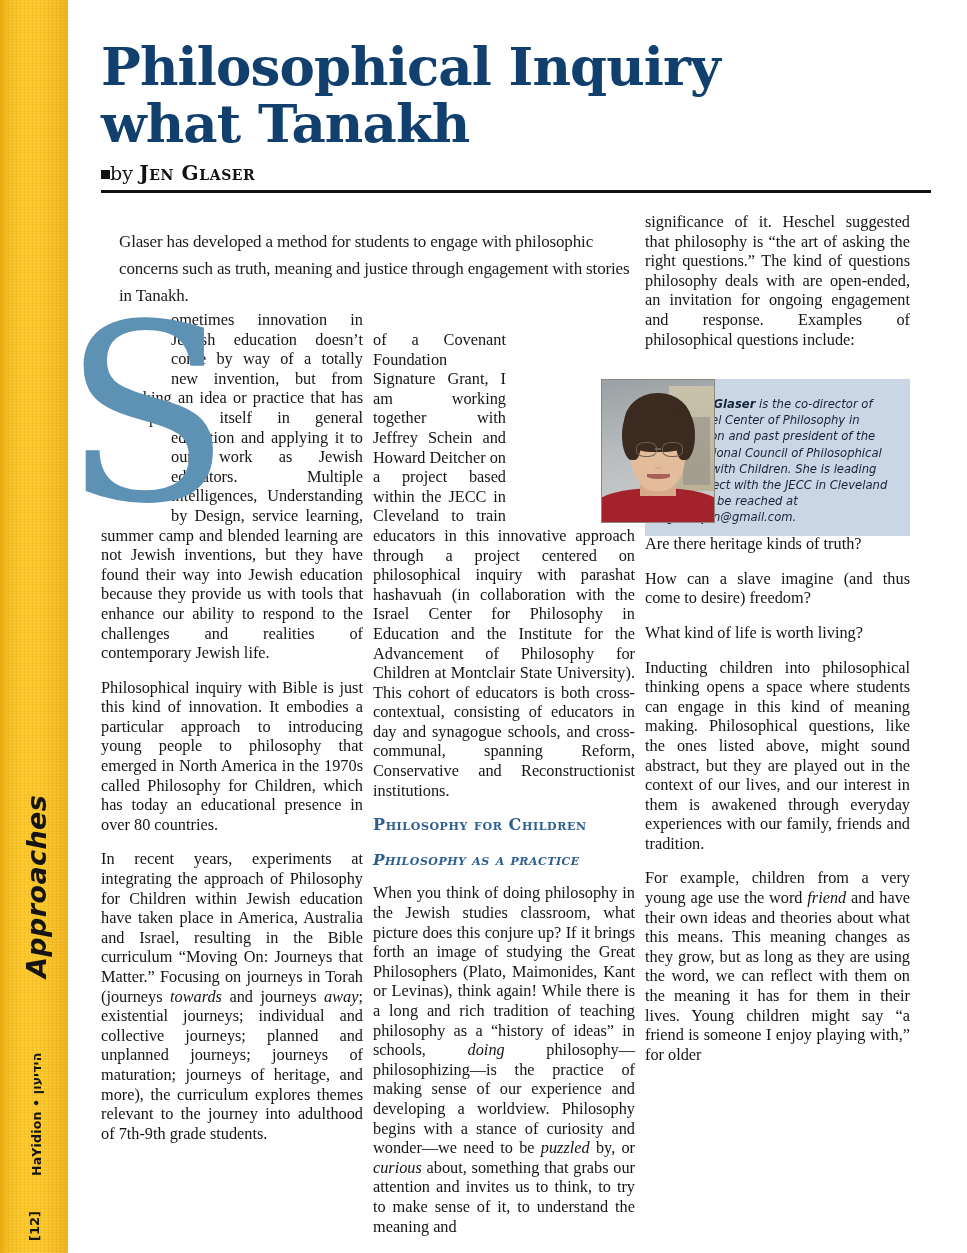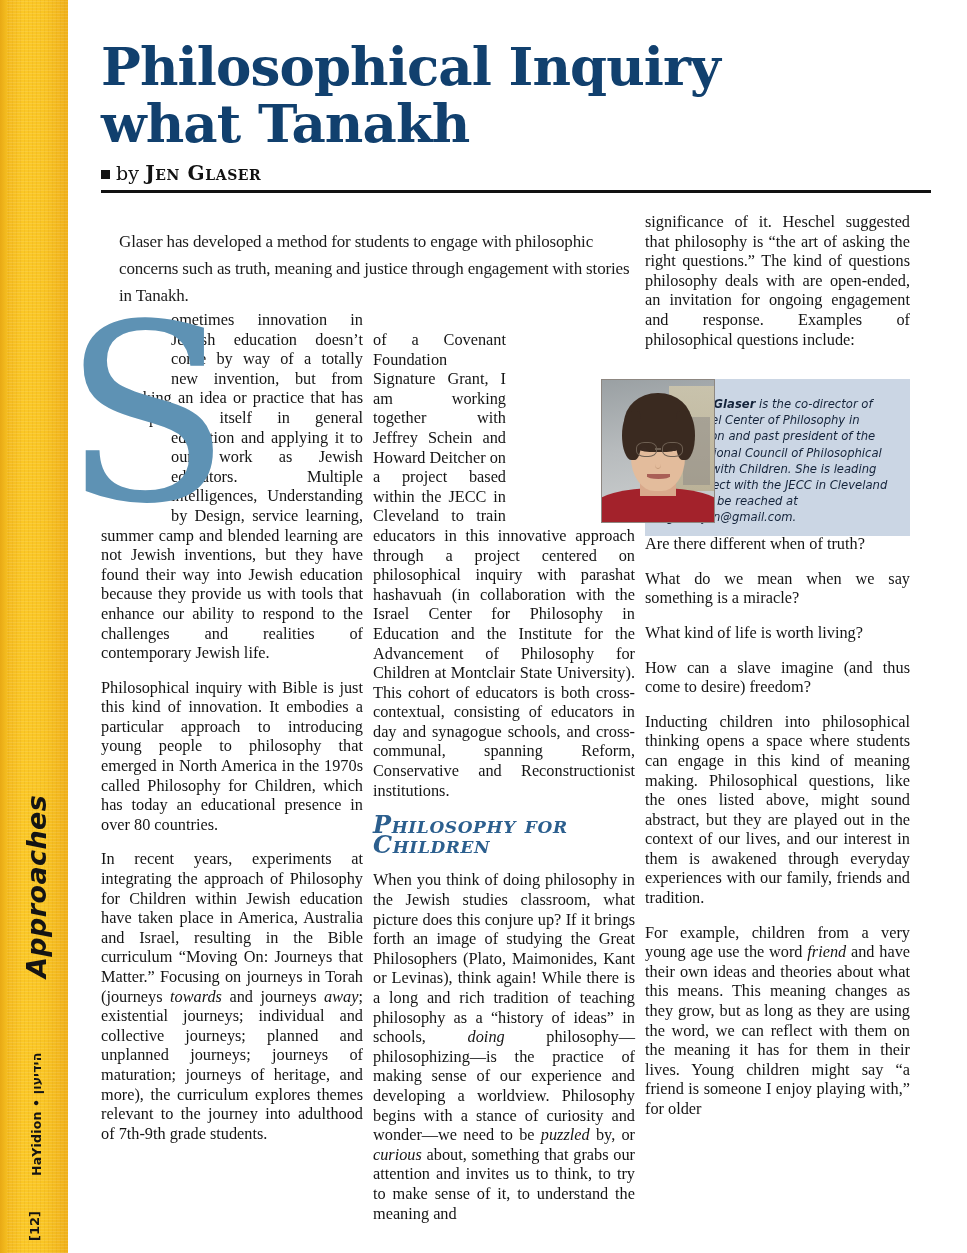--- a/index.html
+++ b/index.html
@@ -92,21 +92,20 @@
     color: #11406E;
     letter-spacing: -0.9px;
     margin: 0;
   }
   #article-title .t-line { display: block; }
 
   #byline-row {
     margin-top: 9px;
     display: flex;
     align-items: baseline;
-    gap: 6px;
   }
   #byline-bullet {
     display: inline-block;
     width: 9px; height: 9px;
     background: #111;
     position: relative;
     top: -1px;
   }
   #byline-text {
     font-family: "DejaVu Serif", serif;
@@ -181,24 +180,23 @@
   .s-ind-6  { width: 48px; }
   .s-ind-7  { width: 70px; }
   .s-ind-8  { width: 70px; }
   .s-ind-9  { width: 70px; }
   .s-ind-10 { width: 70px; }
   .s-ind-11 { width: 70px; }
 
   
   .h-major {
     font-family: "DejaVu Serif", serif;
-    font-style: italic;
     font-weight: bold;
     font-variant: small-caps;
-    font-size: 24px;
+    font-size: 16px;
     letter-spacing: 0.6px;
     color: #2C5F8E;
     margin: 4px 0 16px 0;
     text-align: left;
   }
   .h-minor {
     font-family: "DejaVu Serif", serif;
     font-style: italic;
     font-weight: bold;
     font-variant: small-caps;
@@ -321,31 +319,31 @@
 
   <div class="col" id="col1">
     <p><span class="s-ind-1"></span><span class="s-ind-2"></span><span class="s-ind-3"></span><span class="s-ind-4"></span><span class="s-ind-5"></span><span class="s-ind-6"></span><span class="s-ind-7"></span><span class="s-ind-8"></span><span class="s-ind-9"></span><span class="s-ind-10"></span><span class="s-ind-11"></span><span>ometimes innovation in Jewish education doesn’t come by way of a totally new invention, but from taking an idea or practice that has proven itself in general education and applying it to our work as Jewish educators. Multiple intelligences, Understanding by Design, service learning, summer camp and blended learning are not Jewish inventions, but they have found their way into Jewish education because they provide us with tools that enhance our ability to respond to the challenges and realities of contemporary Jewish life.</span></p>
     <p>Philosophical inquiry with Bible is just this kind of innovation. It embodies a particular approach to introducing young people to philosophy that emerged in North America in the 1970s called Philosophy for Children, which has today an educational presence in over 80 countries.</p>
     <p><span>In recent years, experiments at integrating the approach of Philosophy for Children within Jewish education have taken place in America, Australia and Israel, resulting in the Bible curriculum “Moving On: Journeys that Matter.” Focusing on journeys in Torah (journeys </span><em class="it">towards</em><span> and journeys </span><em class="it">away</em><span>; existential journeys; individual and collective journeys; planned and unplanned journeys; journeys of maturation; journeys of heritage, and more), the curriculum explores themes relevant to the journey into adulthood of 7th-9th grade students.</span></p>
   </div>
 
   <div class="col" id="col2">
     <p><span id="photo-float"></span><span>of a Covenant Foundation Signature Grant, I am working together with Jeffrey Schein and Howard Deitcher on a project based within the JECC in Cleveland to train educators in this innovative approach through a project centered on philosophical inquiry with parashat hashavuah (in collaboration with the Israel Center for Philosophy in Education and the Institute for the Advancement of Philosophy for Children at Montclair State University). This cohort of educators is both cross-contextual, consisting of educators in day and synagogue schools, and cross-communal, spanning Reform, Conservative and Reconstructionist institutions.</span></p>
     <div class="h-major">Philosophy for Children</div>
+    <div class="h-minor">Philosophy as a practice</div>
     <p><span>When you think of doing philosophy in the Jewish studies classroom, what picture does this conjure up? If it brings forth an image of studying the Great Philosophers (Plato, Maimonides, Kant or Levinas), think again! While there is a long and rich tradition of teaching philosophy as a “history of ideas” in schools, </span><em class="it">doing</em><span> philosophy—philosophizing—is the practice of making sense of our experience and developing a worldview. Philosophy begins with a stance of curiosity and wonder—we need to be </span><em class="it">puzzled</em><span> by, or </span><em class="it">curious</em><span> about, something that grabs our attention and invites us to think, to try to make sense of it, to understand the meaning and</span></p>
   </div>
 
   <div class="col" id="col3">
     <p>significance of it. Heschel suggested that philosophy is “the art of asking the right questions.” The kind of questions philosophy deals with are open-ended, an invitation for ongoing engagement and response. Examples of philosophical questions include:</p>
     <div style="height:170px"></div>
     <div>
-      <p class="question">Are there different when of truth?</p>
-      <p class="question">What do we mean when we say something is a miracle?</p>
+      <p class="question">Are there heritage kinds of truth?</p>
+      <p class="question">How can a slave imagine (and thus come to desire) freedom?</p>
       <p class="question">What kind of life is worth living?</p>
-      <p class="question">How can a slave imagine (and thus come to desire) freedom?</p>
     </div>
     <p>Inducting children into philosophical thinking opens a space where students can engage in this kind of meaning making. Philosophical questions, like the ones listed above, might sound abstract, but they are played out in the context of our lives, and our interest in them is awakened through everyday experiences with our family, friends and tradition.</p>
     <p><span>For example, children from a very young age use the word </span><em class="it">friend</em><span> and have their own ideas and theories about what this means. This meaning changes as they grow, but as long as they are using the word, we can reflect with them on the meaning it has for them in their lives. Young children might say “a friend is someone I enjoy playing with,” for older</span></p>
   </div>
 
   <div id="author-photo">
     <div class="pf-bg"></div>
     <div class="pf-wall"></div>
     <div class="pf-wall2"></div>
     <div class="pf-shirt"></div>

